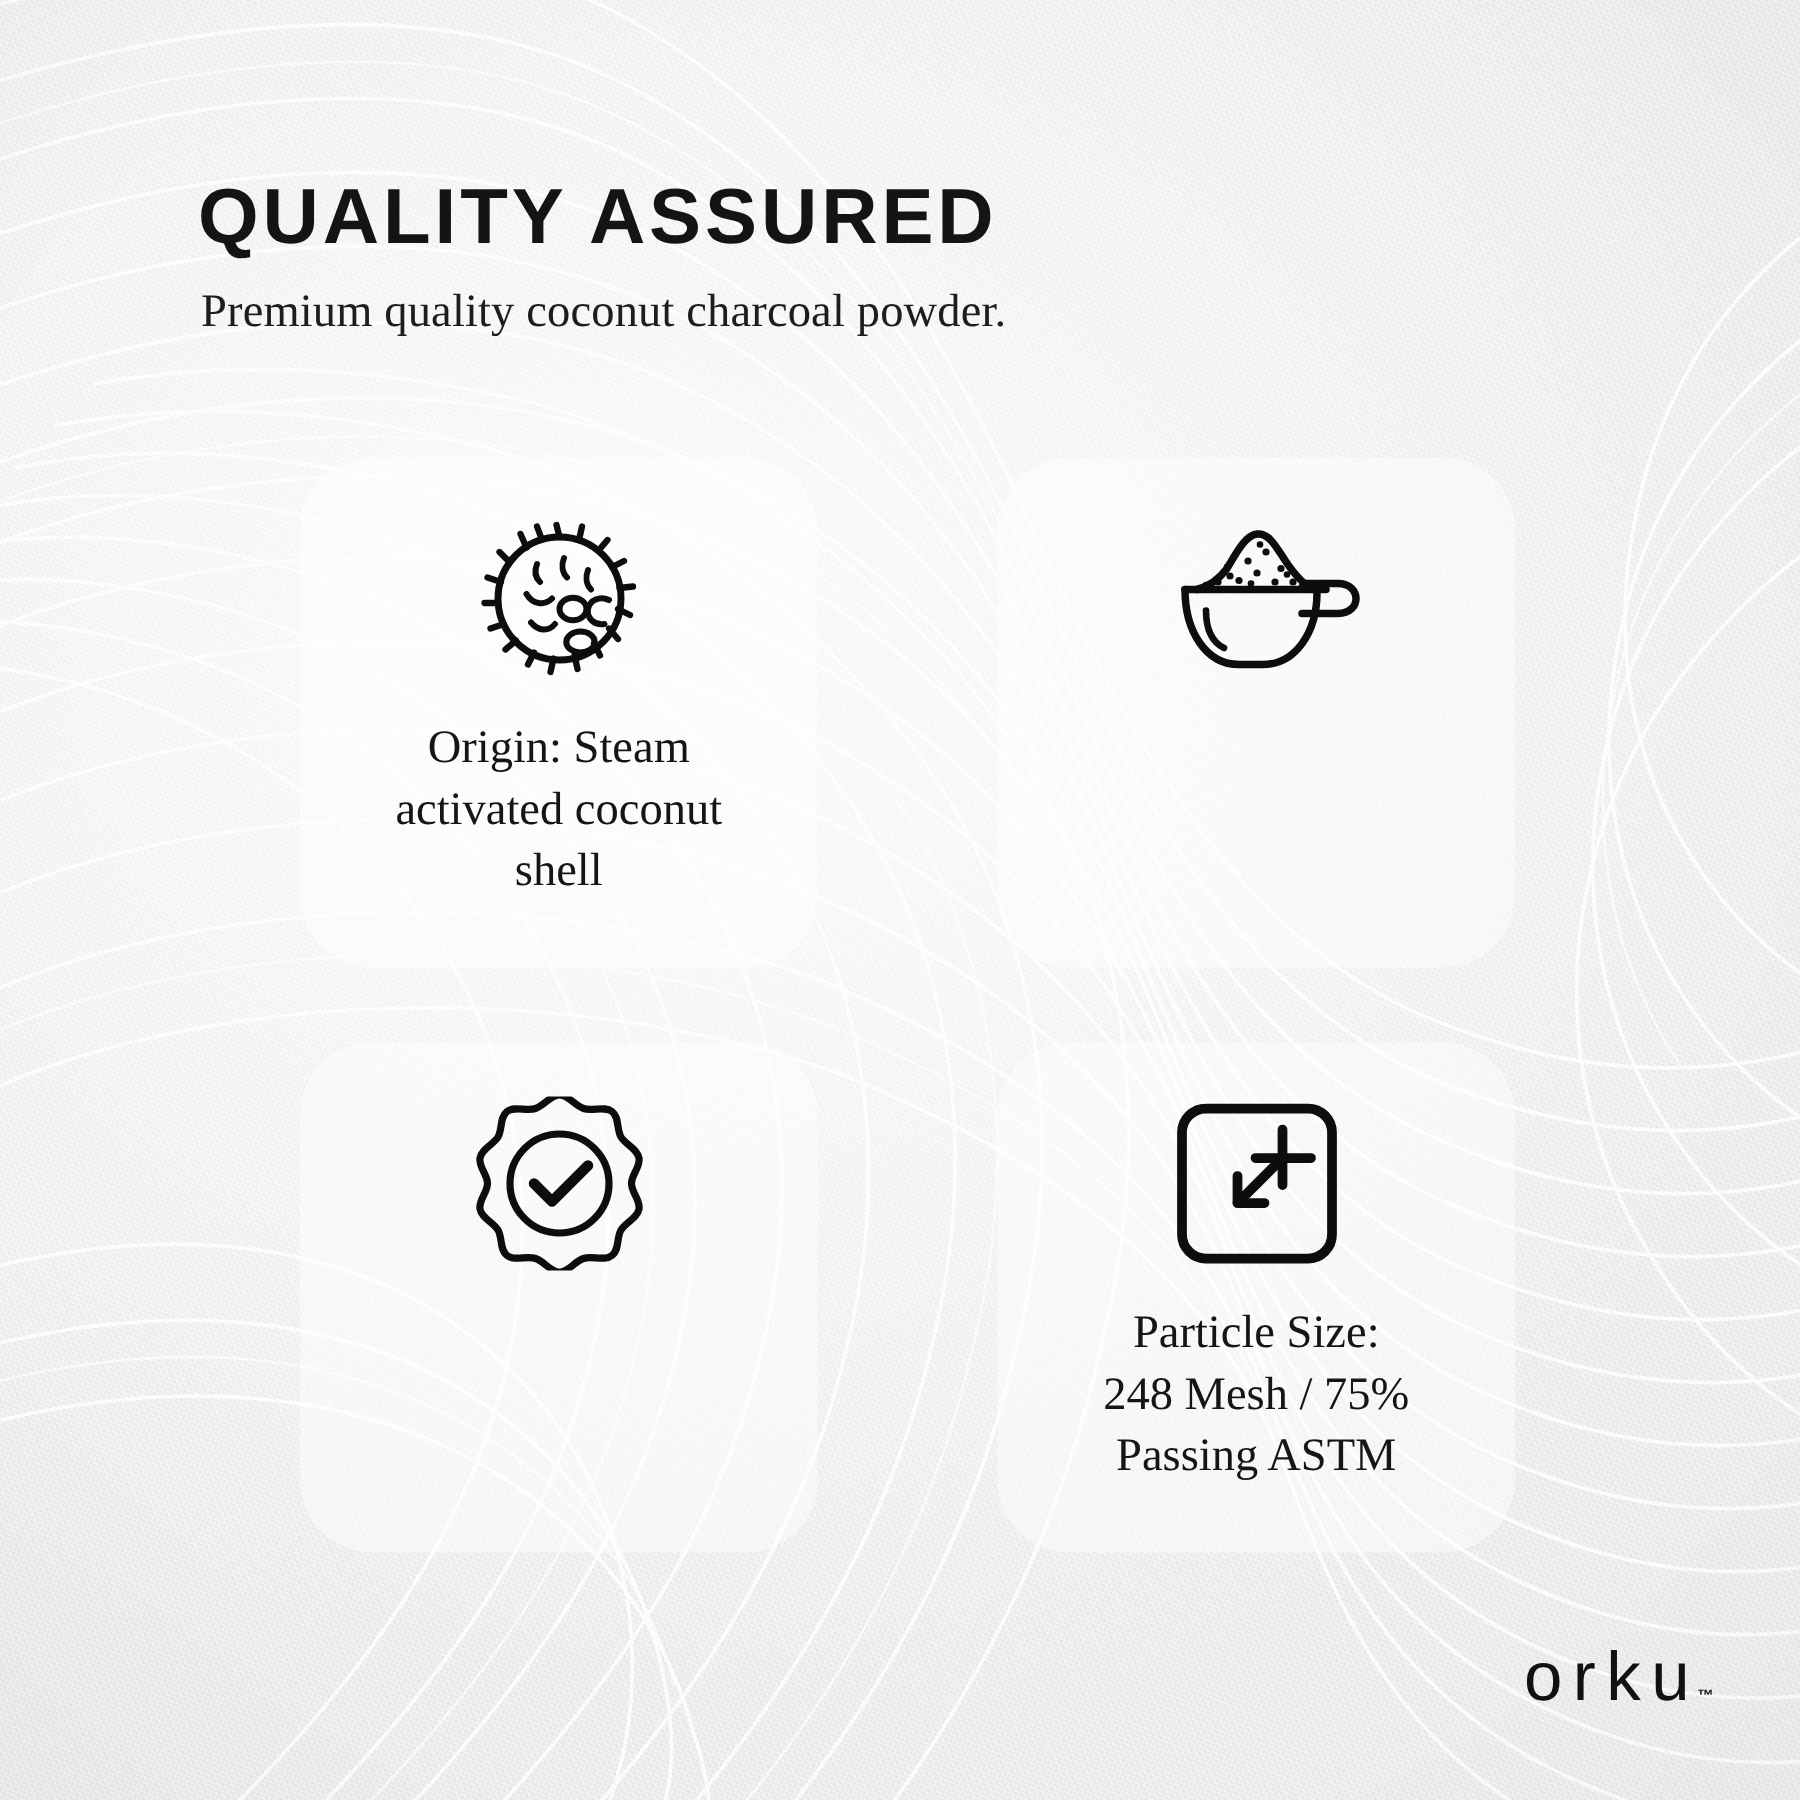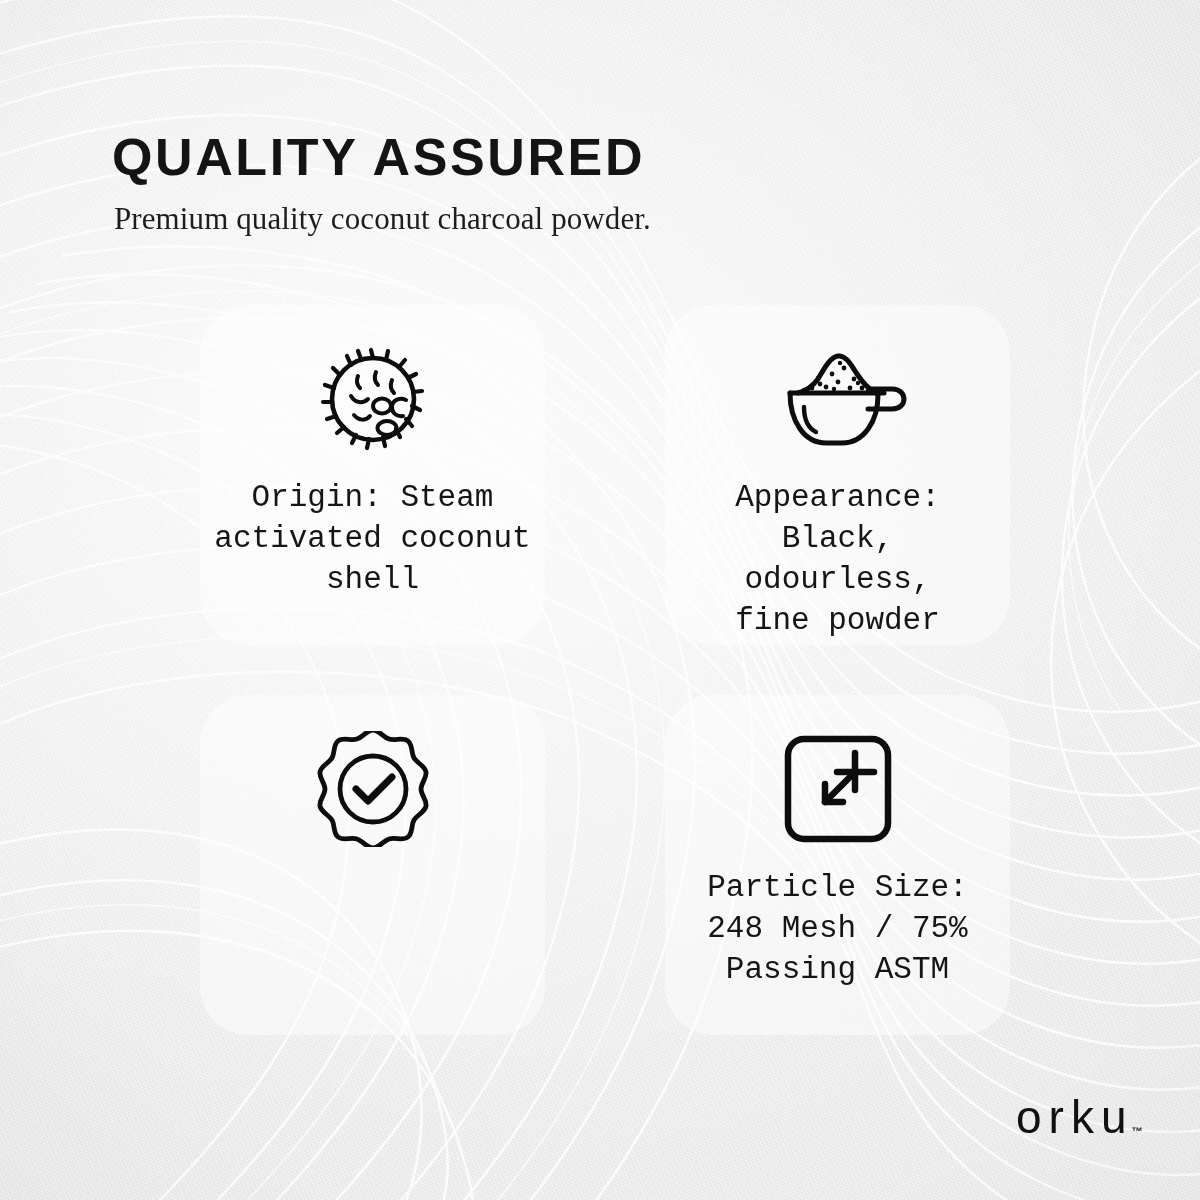--- a/index.html
+++ b/index.html
@@ -33,21 +33,21 @@
       repeating-linear-gradient(67deg, rgba(0,0,0,.02) 0px, rgba(255,255,255,0) 1px, rgba(255,255,255,.5) 2px, rgba(255,255,255,0) 4px);
     mix-blend-mode: normal;
   }
   .bg-contours { position: absolute; inset: 0; }
   .bg-vignette {
     position: absolute; inset: 0;
     background: radial-gradient(ellipse 1100px 1100px at 50% 45%, rgba(255,255,255,.35) 0%, rgba(255,255,255,0) 60%, rgba(0,0,0,.045) 100%);
   }
 
   
-  .header { position: absolute; left: 112px; top: 118px; margin-top: 12px; }
+  .header { position: absolute; left: 132px; top: 118px; }
   .title {
     font-size: 52px;
     font-weight: 700;
     letter-spacing: 2.6px;
     color: #141414;
     line-height: 1.05;
     margin: 0;
     white-space: nowrap;
   }
   .subtitle {
@@ -82,21 +82,21 @@
     box-sizing: border-box;
   }
   .card-icon {
     height: 120px;
     display: flex;
     align-items: center;
     justify-content: center;
   }
   .card-text {
     margin-top: 18px;
-    font-family: Liberation Mono, monospace;
+    font-family: Liberation Serif, serif;
     font-size: 31px;
     line-height: 41px;
     color: #151515;
     text-align: center;
     white-space: pre-line;
     padding: 0 10px;
   }
 
   
   .logo {
@@ -250,23 +250,20 @@
             <circle cx="94" cy="45" r="2.4"></circle>
             <circle cx="36" cy="47" r="2.2"></circle>
             <circle cx="50" cy="35" r="2.2"></circle>
             <circle cx="72" cy="20" r="2.2"></circle>
             <circle cx="90" cy="40" r="2.2"></circle>
             <circle cx="66" cy="46" r="2.2"></circle>
             <circle cx="100" cy="48" r="2.2"></circle>
           </g>
         </svg>
       </div>
-      <div class="card-text">Appearance: Black,
-odourless,
-fine powder</div>
     </div>
 
     <div class="card">
       <div class="card-icon">
         <svg width="116" height="116" viewBox="0 0 116 116" fill="none" stroke="#0d0d0d" stroke-width="4.8" stroke-linecap="round" stroke-linejoin="round">
           <path d="M58 6
                    C 64 6 68 13 74 15
                    C 80 17 88 13 93 17
                    C 98 21 96 29 99 34
                    C 102 39 110 42 111 48

